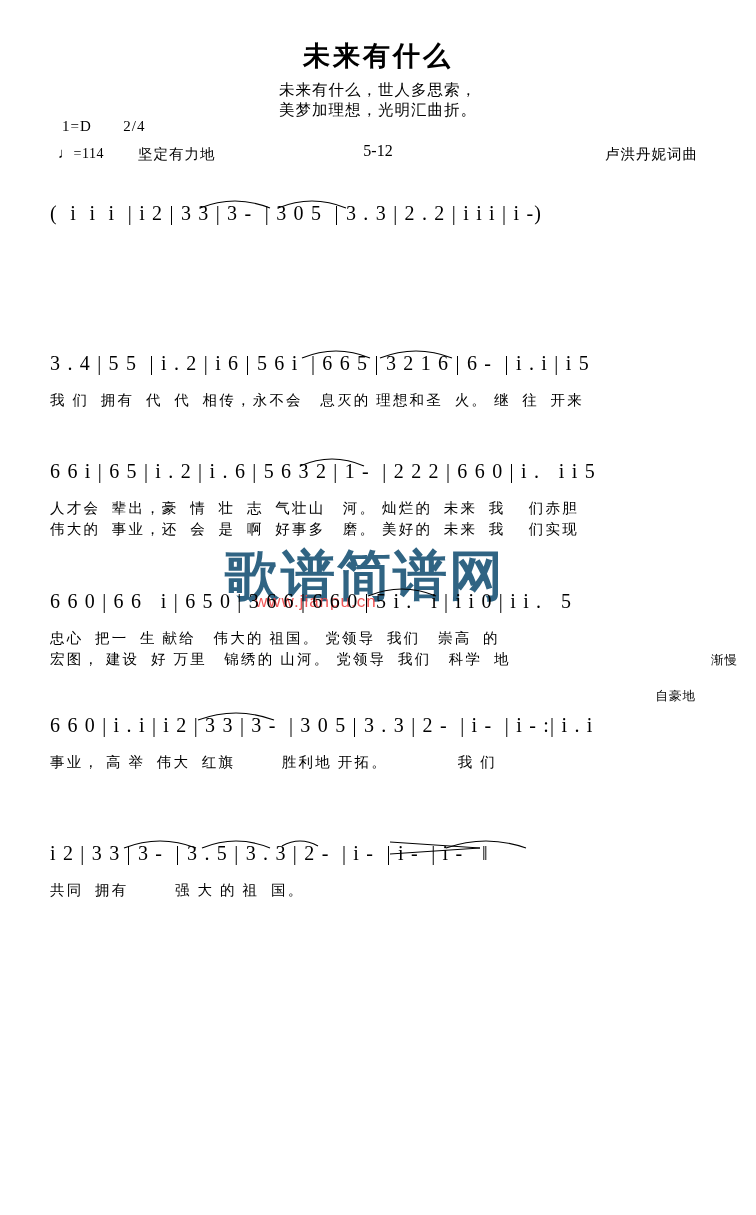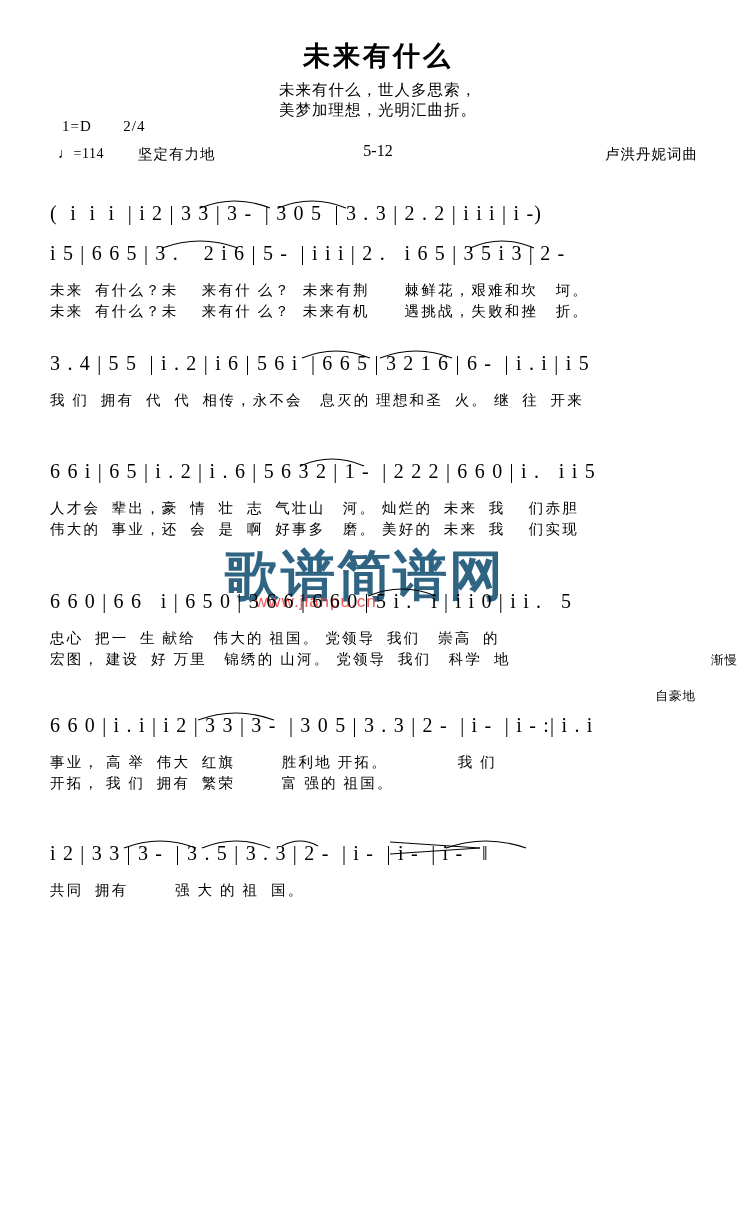--- a/index.html
+++ b/index.html
@@ -182,29 +182,20 @@
   </div>
 
   <div class="system" style="top:188px;margin-top:12px;">
     <svg class="arcs" width="660" height="26" viewBox="0 0 660 26">
       <path d="M150,8 Q185,-6 220,8" fill="none" stroke="#000" stroke-width="1.1"></path>
       <path d="M228,8 Q262,-6 296,8" fill="none" stroke="#000" stroke-width="1.1"></path>
     </svg>
     <div class="staffline">(  i  i  i  | i 2 | 3 3 | 3 -  | 3 0 5  | 3 . 3 | 2 . 2 | i i i | i -)</div>
   </div>
 
-  <div class="system" style="top:240px;">
-    <svg class="arcs" width="660" height="26" viewBox="0 0 660 26">
-      <path d="M112,8 Q150,-6 188,8" fill="none" stroke="#000" stroke-width="1.1"></path>
-      <path d="M420,8 Q452,-6 484,8" fill="none" stroke="#000" stroke-width="1.1"></path>
-    </svg>
-    <div class="staffline">i 5 | 6 6 5 | 3 .    2 i 6 | 5 -  | i i i | 2 .   i 6 5 | 3 5 i 3 | 2 -</div>
-    <div class="lyricline" style="margin-top:14px;">未来  有什么？未    来有什 么？  未来有荆      棘鲜花，艰难和坎   坷。</div>
-    <div class="lyricline">未来  有什么？未    来有什 么？  未来有机      遇挑战，失败和挫   折。</div>
-  </div>
 
   <div class="system" style="top:350px;">
     <svg class="arcs" width="660" height="26" viewBox="0 0 660 26">
       <path d="M252,8 Q286,-6 320,8" fill="none" stroke="#000" stroke-width="1.1"></path>
       <path d="M330,8 Q366,-6 402,8" fill="none" stroke="#000" stroke-width="1.1"></path>
     </svg>
     <div class="staffline">3 . 4 | 5 5  | i . 2 | i 6 | 5 6 i  | 6 6 5 | 3 2 1 6 | 6 -  | i . i | i 5</div>
     <div class="lyricline" style="margin-top:14px;">我 们  拥有  代  代  相传，永不会   息灭的 理想和圣  火。 继  往  开来</div>
   </div>
 
@@ -228,21 +219,20 @@
 
   <div class="tiny-mark" style="right:60px; top:688px;margin-left:37px;">自豪地</div>
   <div class="tiny-mark" style="right:18px; top:652px;text-align:center;">渐慢</div>
 
   <div class="system" style="top:712px;">
     <svg class="arcs" width="660" height="26" viewBox="0 0 660 26">
       <path d="M148,8 Q186,-6 224,8" fill="none" stroke="#000" stroke-width="1.1"></path>
     </svg>
     <div class="staffline">6 6 0 | i . i | i 2 | 3 3 | 3 -  | 3 0 5 | 3 . 3 | 2 -  | i -  | i - :| i . i</div>
     <div class="lyricline" style="margin-top:14px;">事业， 高 举  伟大  红旗        胜利地 开拓。            我 们</div>
-    <div class="lyricline">开拓， 我 们  拥有  繁荣        富 强的 祖国。</div>
   </div>
 
   <div class="system" style="top:840px;">
     <svg class="arcs" width="660" height="26" viewBox="0 0 660 26">
       <path d="M74,8 Q110,-6 146,8" fill="none" stroke="#000" stroke-width="1.1"></path>
       <path d="M152,8 Q186,-6 220,8" fill="none" stroke="#000" stroke-width="1.1"></path>
       <path d="M232,6 Q250,-4 268,6" fill="none" stroke="#000" stroke-width="1.1"></path>
       <path d="M340,2 L430,8" fill="none" stroke="#000" stroke-width="1"></path>
       <path d="M340,14 L430,8" fill="none" stroke="#000" stroke-width="1"></path>
       <path d="M396,8 Q436,-6 476,8" fill="none" stroke="#000" stroke-width="1.1"></path>

